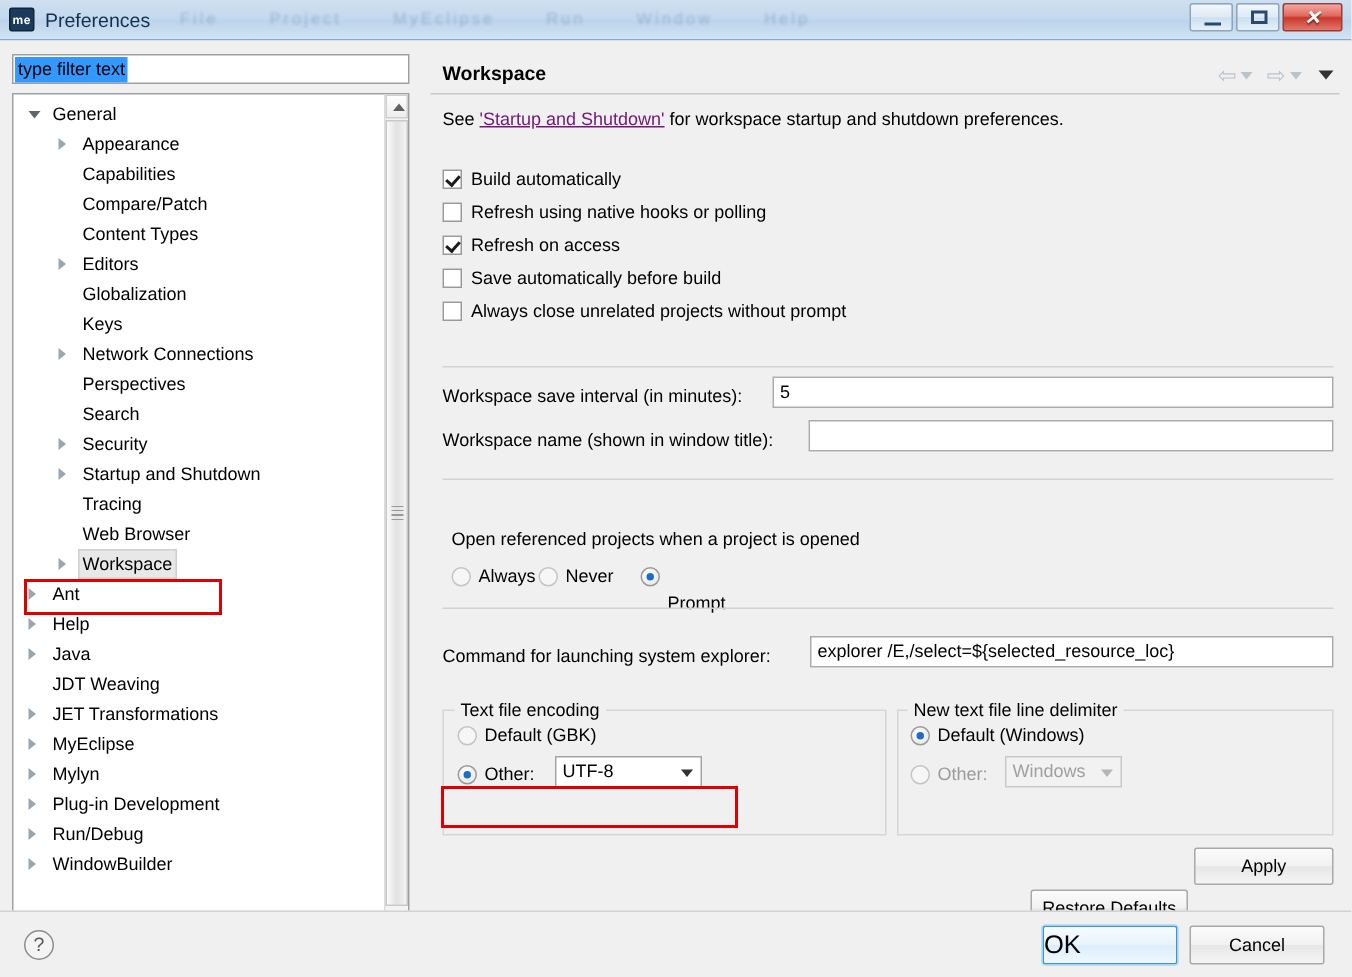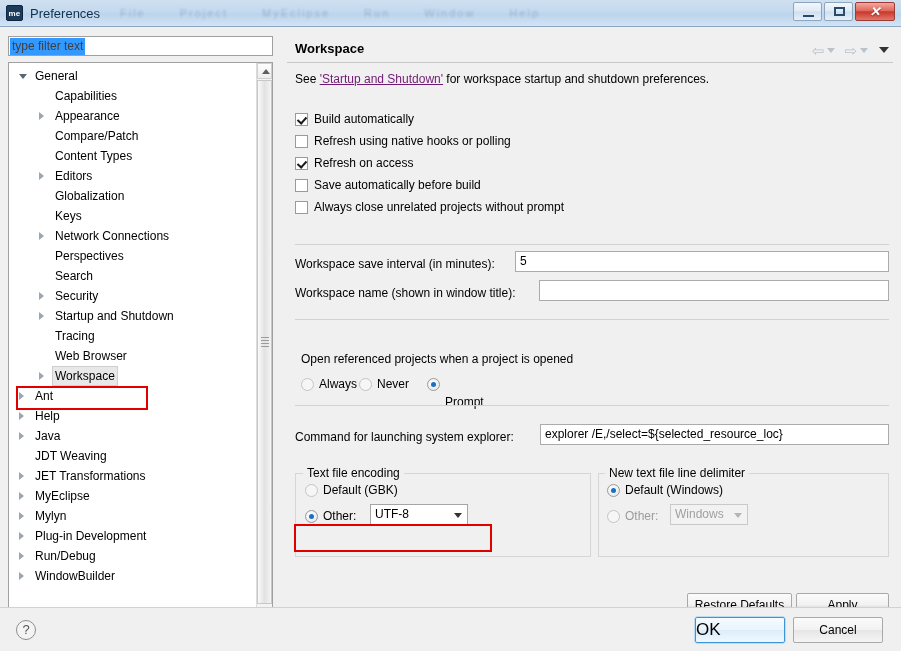--- a/index.html
+++ b/index.html
@@ -67,21 +67,21 @@
     background:#f0f0f0;
   }
 
   
   #filterbox{
     position:absolute;left:8px;top:9px;width:265px;height:20px;
     background:#fff;border:1px solid #a0a0a0;box-sizing:border-box;
   }
   #filtertext{
     position:absolute;left:1px;top:1px;height:17px;line-height:17px;
-    background:#3399ff;color:#404040;font-size:12px;padding:0 2px;white-space:nowrap;
+    background:#3399ff;color:#000000;font-size:12px;padding:0 2px;white-space:nowrap;
   }
 
   
   #treepanel{
     position:absolute;left:8px;top:35px;width:265px;height:564px;
     background:#fff;border:1px solid #a0a0a0;box-sizing:border-box;overflow:hidden;
   }
   #treelist{position:absolute;left:0;top:0;width:248px;top:3px;}
   .trow{
     position:relative;height:20px;line-height:20px;
@@ -252,22 +252,22 @@
 
   <div id="content">
 
     <div id="filterbox">
       <div id="filtertext">type filter text</div>
     </div>
 
     <div id="treepanel">
       <div id="treelist">
           <div class="trow"><span class="arrow open" style="left: 10px;"></span><span class="tlabel" style="margin-left: 23px;">General</span></div>
+          <div class="trow"><span class="arrow" style="left: 30px;"></span><span class="tlabel" style="margin-left: 43px;">Appearance</span></div>
           <div class="trow"><span class="tlabel" style="margin-left: 43px;">Capabilities</span></div>
-          <div class="trow"><span class="arrow" style="left: 30px;"></span><span class="tlabel" style="margin-left: 43px;">Appearance</span></div>
           <div class="trow"><span class="tlabel" style="margin-left: 43px;">Compare/Patch</span></div>
           <div class="trow"><span class="tlabel" style="margin-left: 43px;">Content Types</span></div>
           <div class="trow"><span class="arrow" style="left: 30px;"></span><span class="tlabel" style="margin-left: 43px;">Editors</span></div>
           <div class="trow"><span class="tlabel" style="margin-left: 43px;">Globalization</span></div>
           <div class="trow"><span class="tlabel" style="margin-left: 43px;">Keys</span></div>
           <div class="trow"><span class="arrow" style="left: 30px;"></span><span class="tlabel" style="margin-left: 43px;">Network Connections</span></div>
           <div class="trow"><span class="tlabel" style="margin-left: 43px;">Perspectives</span></div>
           <div class="trow"><span class="tlabel" style="margin-left: 43px;">Search</span></div>
           <div class="trow"><span class="arrow" style="left: 30px;"></span><span class="tlabel" style="margin-left: 43px;">Security</span></div>
           <div class="trow"><span class="arrow" style="left: 30px;"></span><span class="tlabel" style="margin-left: 43px;">Startup and Shutdown</span></div>
@@ -374,21 +374,21 @@
       <div class="radlabel" style="left:338px;top:447px;">Default (Windows)</div>
 
       <div class="radio dim" style="left:320px;top:474px;"></div>
       <div class="radlabel dim" style="left:338px;top:473px;">Other:</div>
       <div class="combo dis" style="left:383px;top:468px;width:78px;">
         <span class="cv">Windows</span>
         <span class="carr"></span>
       </div>
 
       <div class="btn" style="left:400px;top:557px;width:105px;">Restore Defaults</div>
-      <div class="btn" style="left:509px;top:557px;width:93px;">Apply</div>
+      <div class="btn" style="left:509px;top:529px;width:93px;">Apply</div>
     </div>
 
     <div class="annot" style="left:294px;top:497px;width:198px;height:28px;"></div>
   </div>
 
   <div id="bottom">
     <div id="helpicon">?</div>
     <div id="btn-ok">OK</div>
     <div id="btn-cancel">Cancel</div>
   </div>

